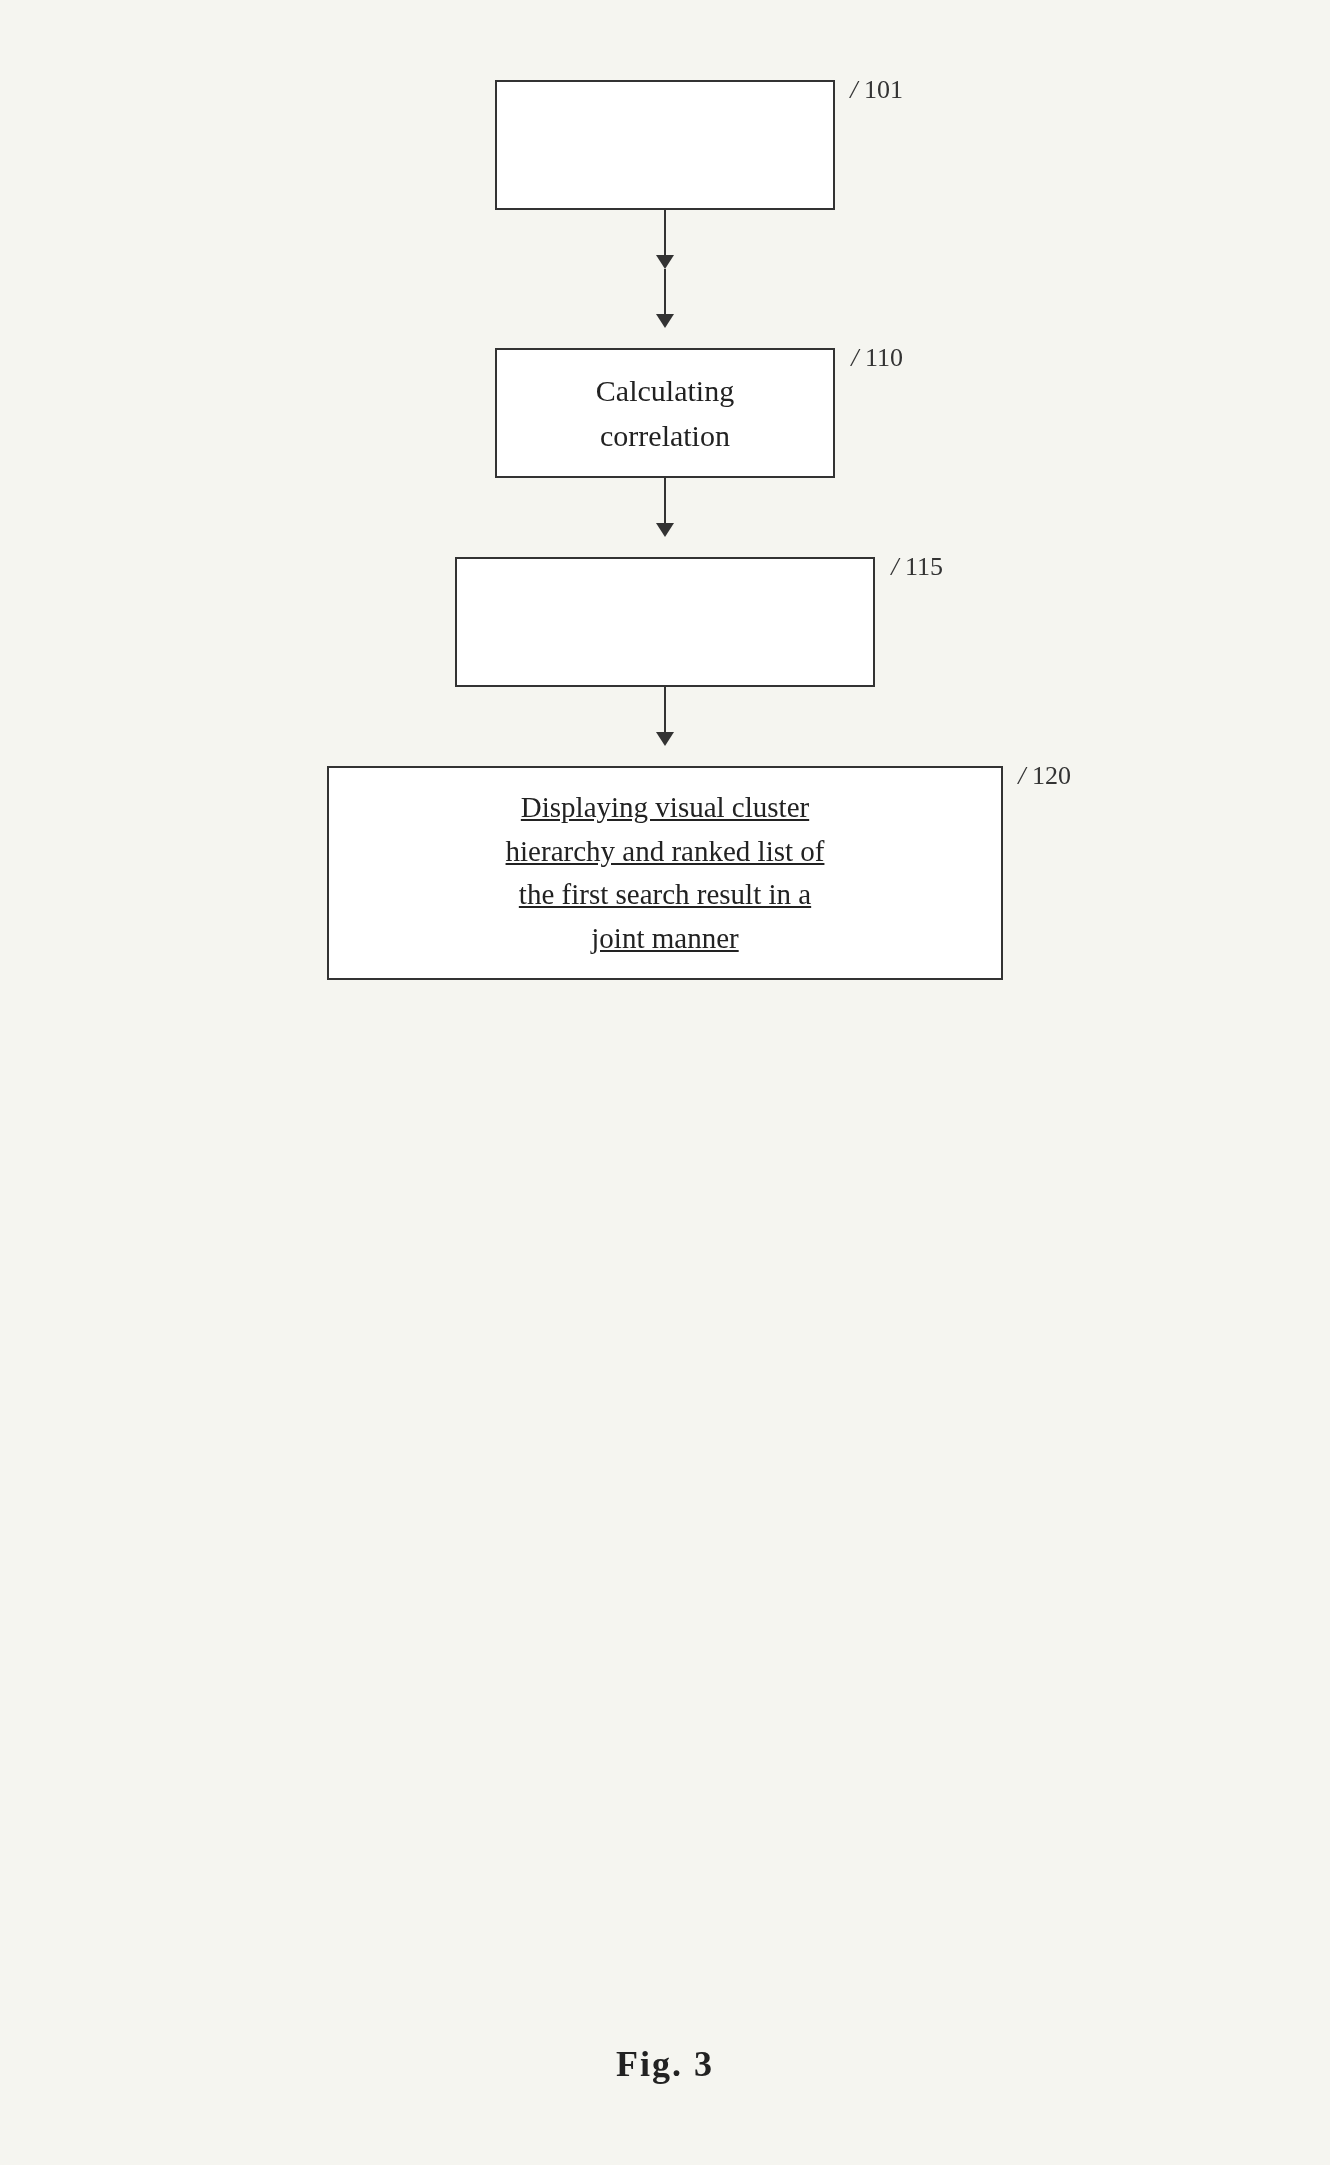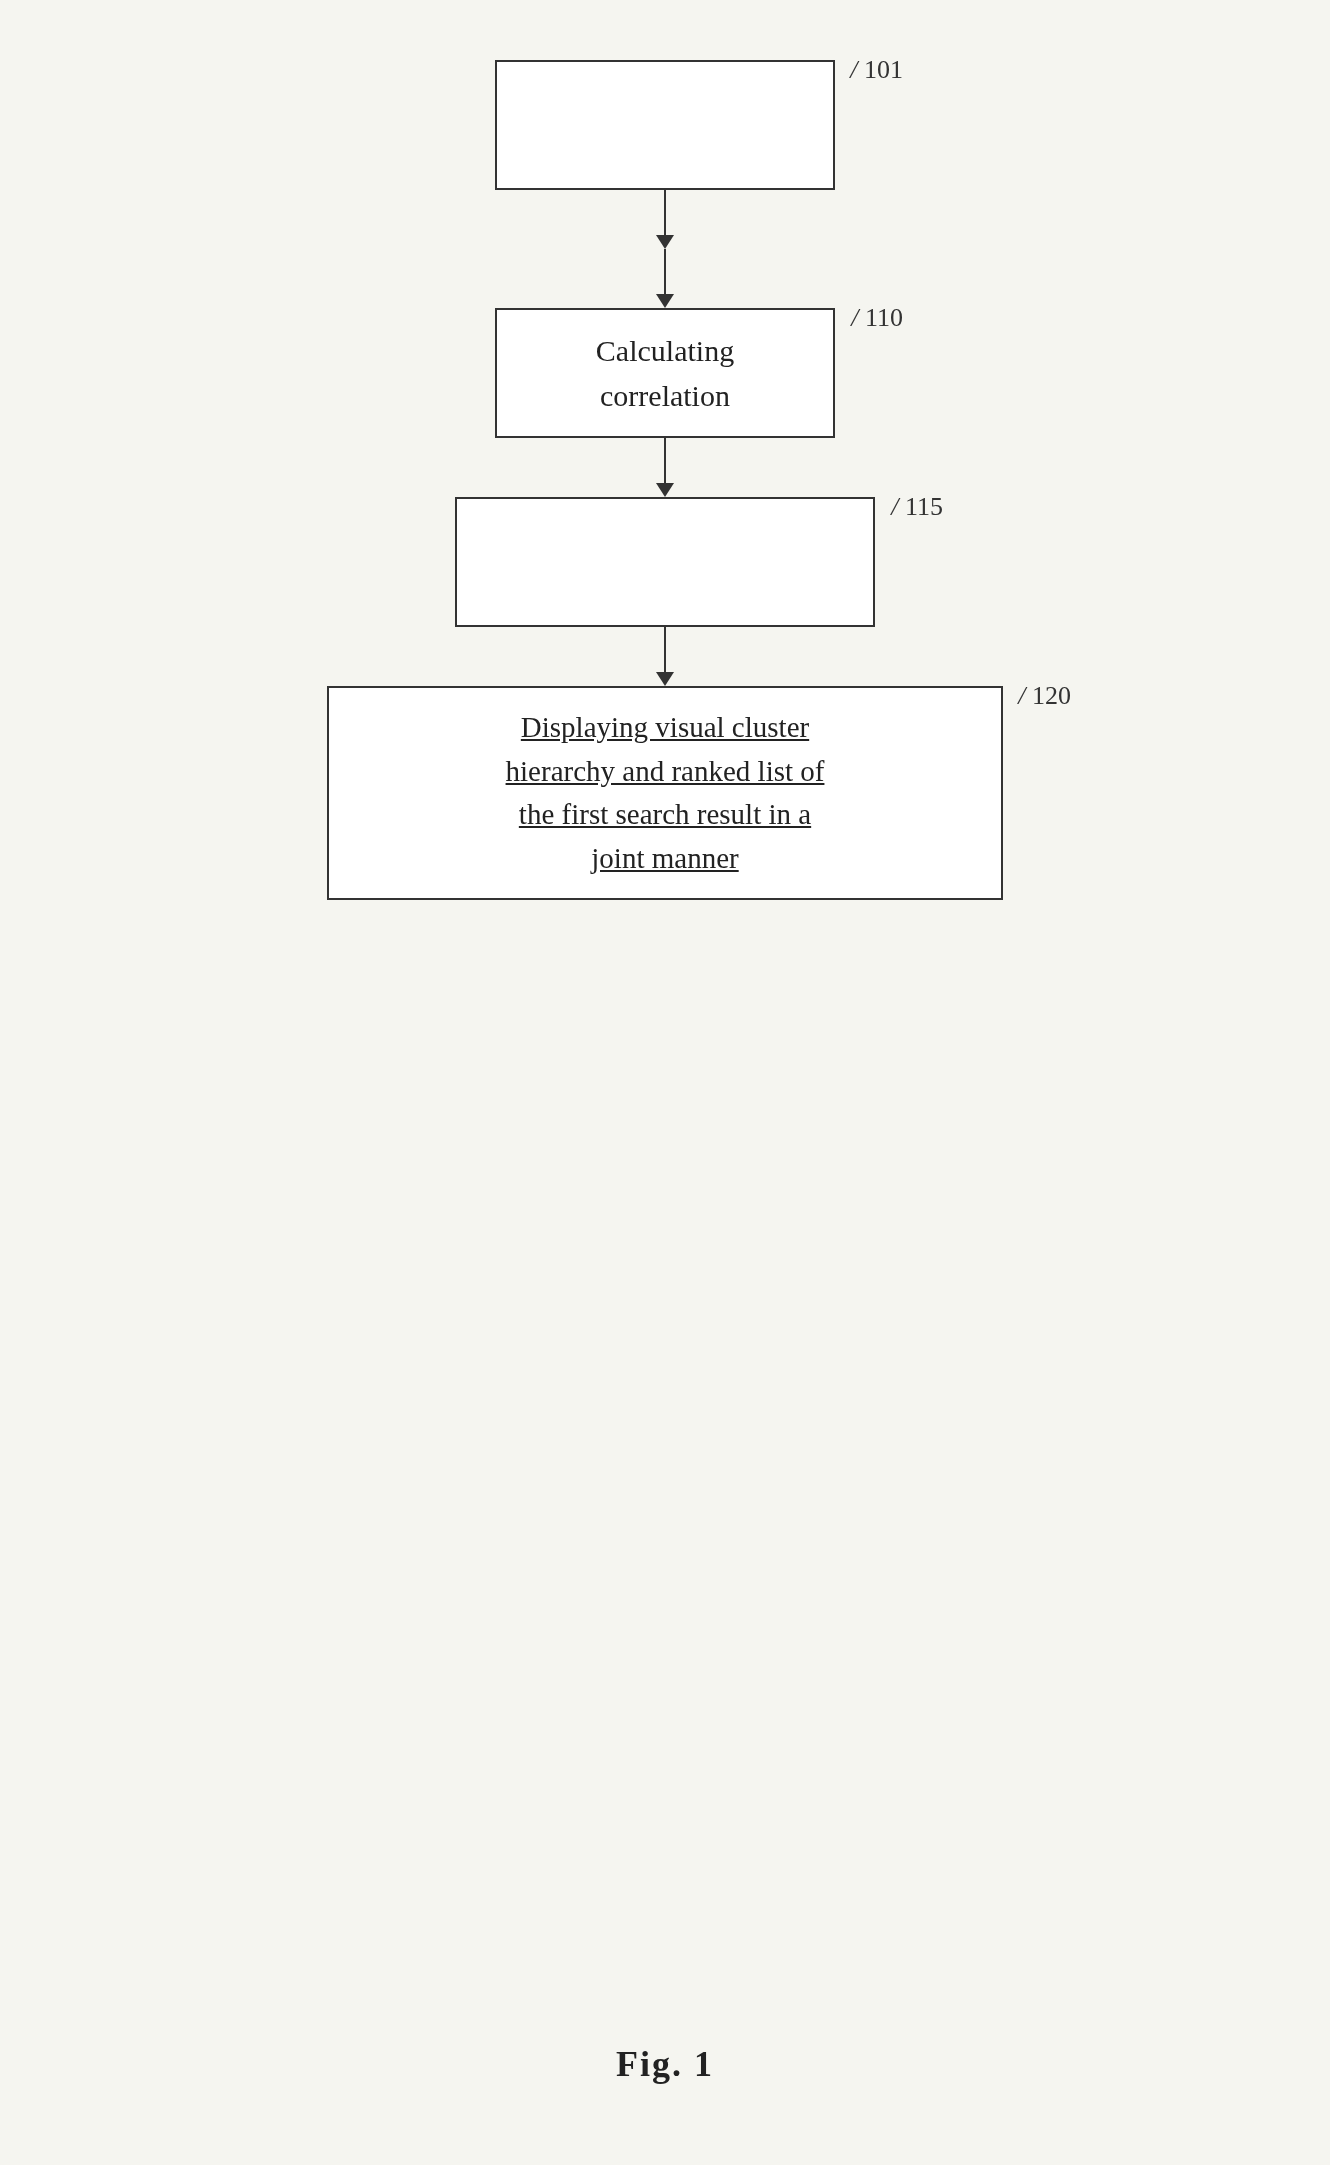--- a/index.html
+++ b/index.html
@@ -29,20 +29,21 @@
     }
 
     .flow-box {
       border: 2px solid #333;
       background: #fff;
       text-align: center;
       font-size: 30px;
       line-height: 1.4;
       padding: 18px 30px;
       position: relative;
+      margin-top: 20px;
     }
 
     .box-101 {
       width: 340px;
       min-height: 130px;
       display: flex;
       align-items: center;
       justify-content: center;
     }
 
@@ -167,13 +168,13 @@
     <div class="arrow-head"></div>
   </div>
 
   <div class="flow-box box-120">
     <span class="ref-label"><span class="ref-slash">/</span> 120</span>
     <span class="box-text" style="font-size:29px;text-decoration:underline;">Displaying visual cluster<br>hierarchy and ranked list of<br>the first search result in a<br>joint manner</span>
   </div>
 
 </div>
 
-<div class="figure-label">Fig. 1</div>
+<div class="figure-label">Fig. 3</div>
 
 </body></html>

